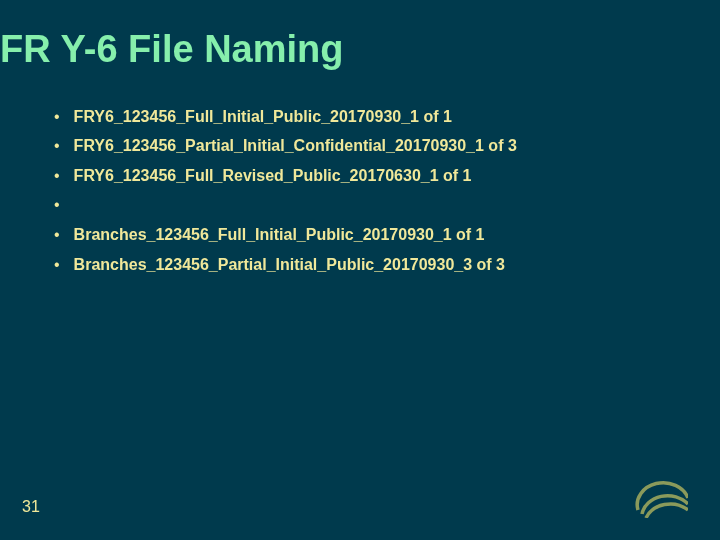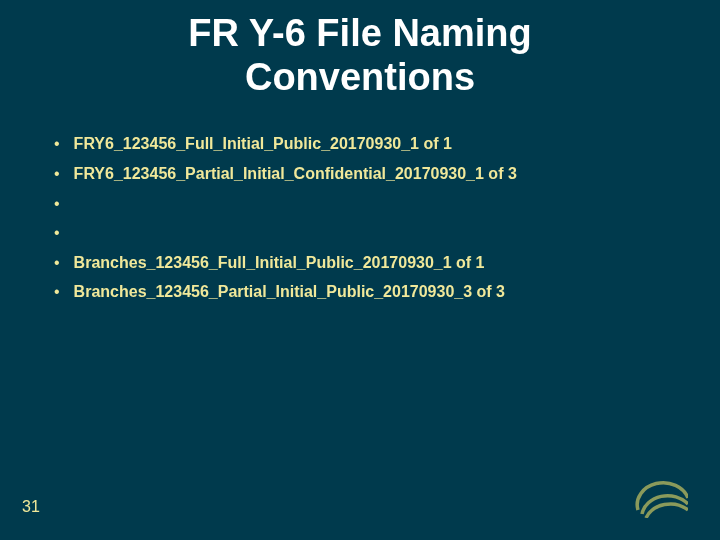--- a/index.html
+++ b/index.html
@@ -9,25 +9,25 @@
     }
     body {
       width: 720px;
       height: 540px;
       background-color: #003a4d;
       position: relative;
       font-family: Verdana, Tahoma, sans-serif;
       overflow: hidden;
     }
     .title {
-      text-align: center;
-      color: #ffffff;
+      text-align: left;
+      color: #86efac;
       font-size: 38px;
       font-weight: bold;
-      padding-top: 12px;
+      padding-top: 28px;
       line-height: 1.15;
     }
     .content {
       margin-top: 32px;
       padding-left: 54px;
     }
     .bullet-item {
       display: flex;
       align-items: flex-start;
       margin-bottom: 4px;
@@ -57,34 +57,34 @@
       right: 32px;
       width: 58px;
       height: 48px;
     }
   </style>
 </head>
 <body>
 
 <div class="title">
   <span>FR Y-6 File Naming</span><br>
-  <span>Conventions</span>
 </div>
 
 <div class="content">
   <div class="bullet-item">
     <span class="bullet">•</span>
     <span class="item-text">FRY6_123456_Full_Initial_Public_20170930_1 of 1</span>
   </div>
   <div class="bullet-item">
     <span class="bullet">•</span>
     <span class="item-text">FRY6_123456_Partial_Initial_Confidential_20170930_1 of 3</span>
   </div>
   <div class="bullet-item">
     <span class="bullet">•</span>
+    <span class="item-text">FRY6_123456_Full_Revised_Public_20170630_1 of 1</span>
   </div>
   <div class="bullet-item">
     <span class="bullet">•</span>
   </div>
   <div class="bullet-item">
     <span class="bullet">•</span>
     <span class="item-text">Branches_123456_Full_Initial_Public_20170930_1 of 1</span>
   </div>
   <div class="bullet-item">
     <span class="bullet">•</span>

